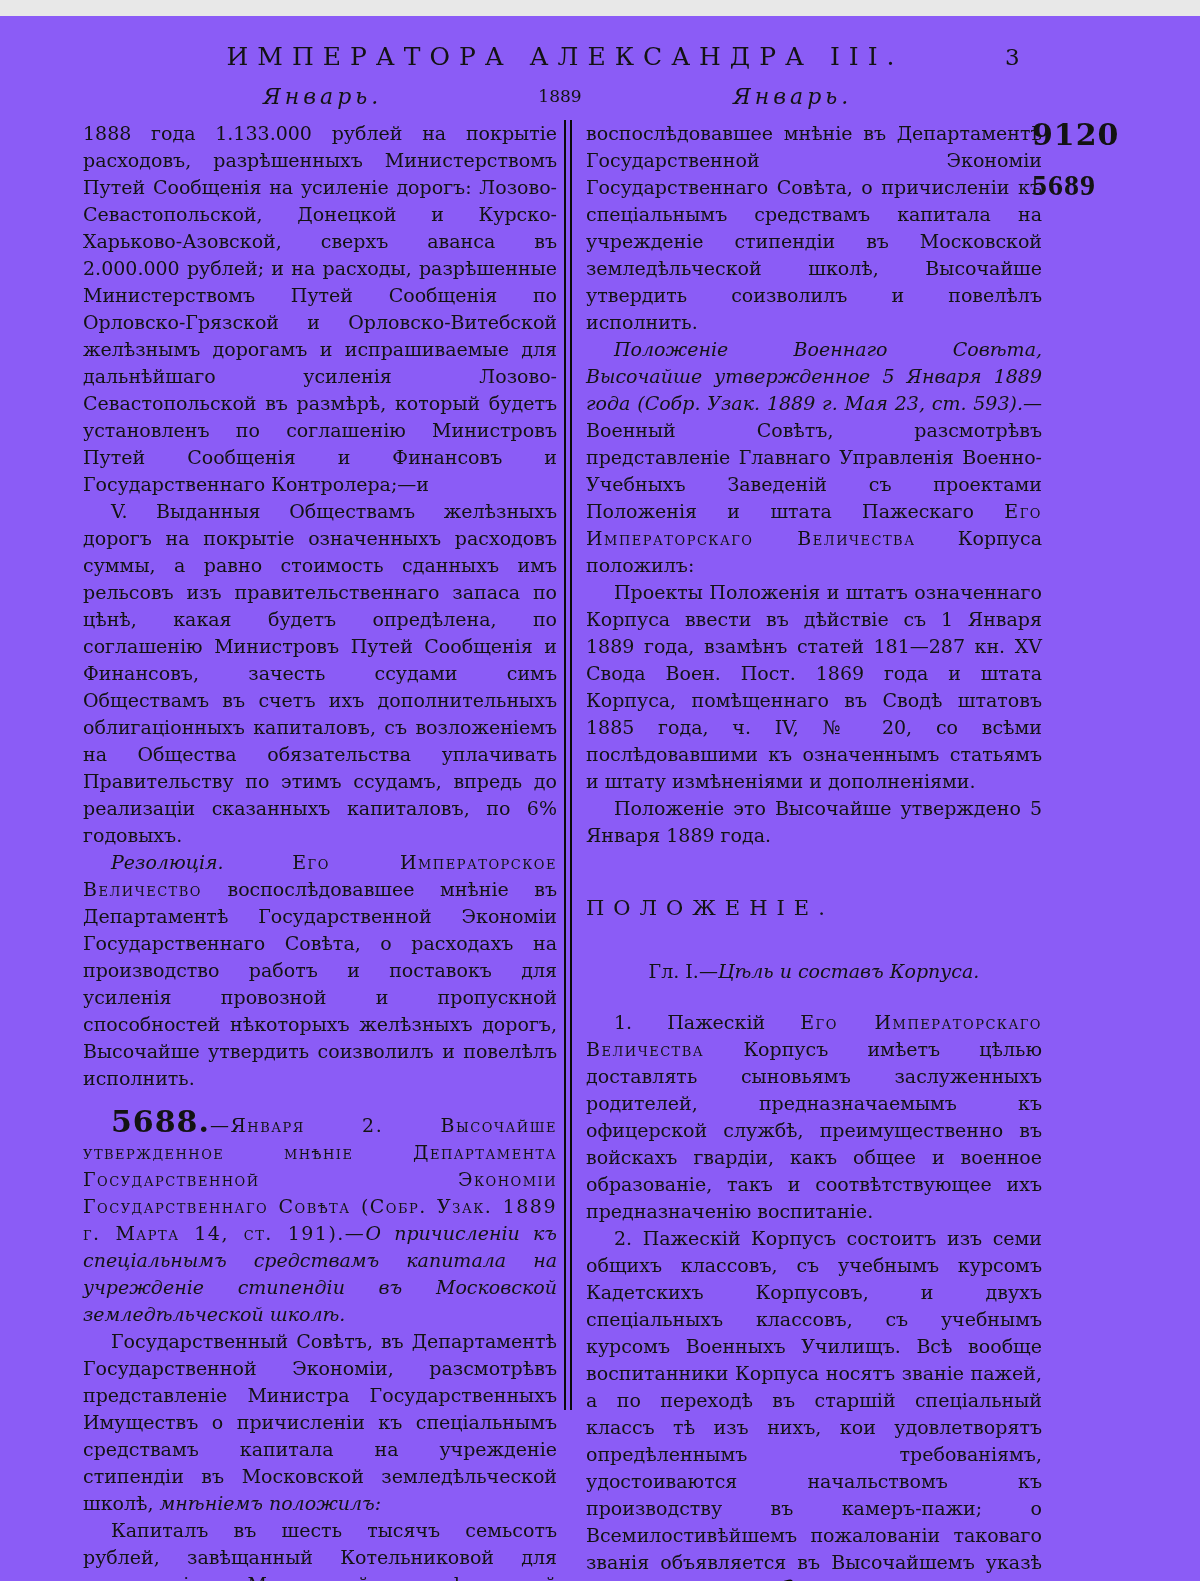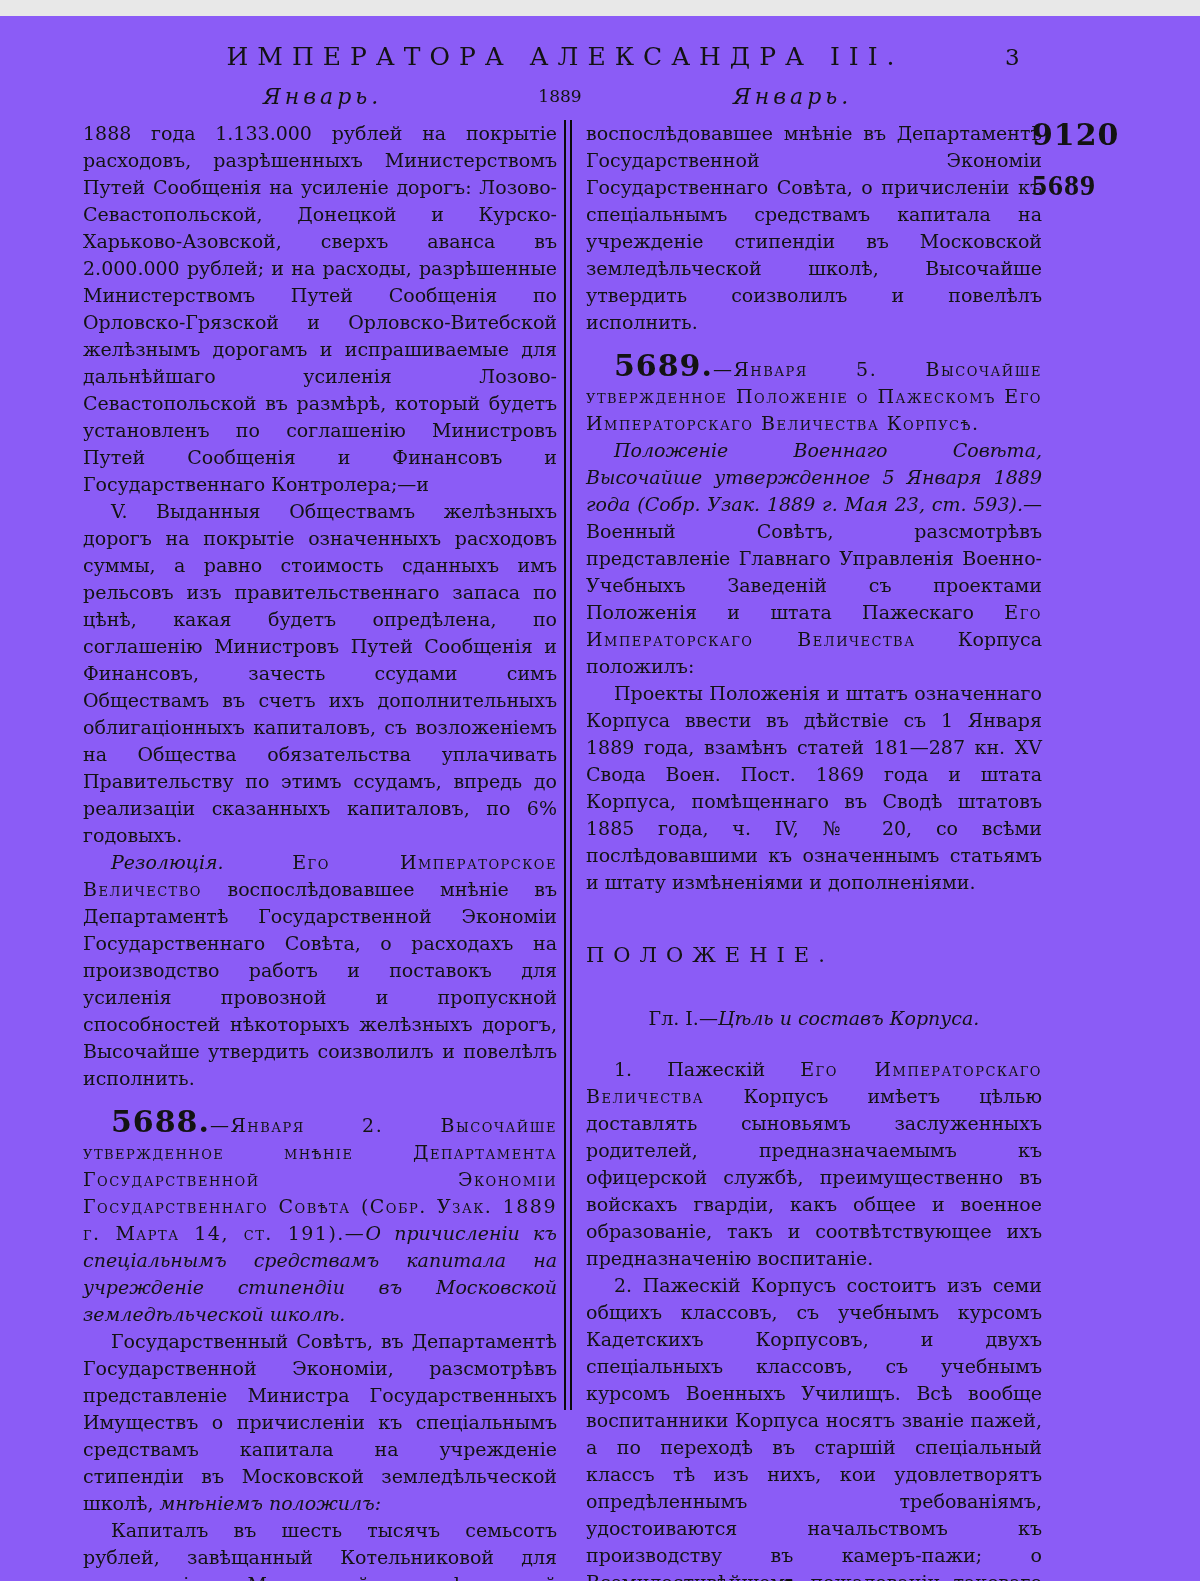--- a/index.html
+++ b/index.html
@@ -132,23 +132,23 @@
         <p class="block indent"><span class="seg-i">Резолюція. </span><span class="seg-sc">Его Императорское Величество</span><span class="seg-p"> воспослѣдовавшее мнѣніе въ Департаментѣ Государственной Экономіи Государственнаго Совѣта, о расходахъ на производство работъ и поставокъ для усиленія провозной и пропускной способностей нѣкоторыхъ желѣзныхъ дорогъ, Высочайше утвердить соизволилъ и повелѣлъ исполнить.</span></p>
         <p class="block indent article-head"><span class="seg-num">5688.</span><span class="seg-sc">—Января 2. Высочайше утвержденное мнѣніе Департамента Государственной Экономіи Государственнаго Совѣта (Собр. Узак. 1889 г. Марта 14, ст. 191).—</span><span class="seg-i">О причисленіи къ спеціальнымъ средствамъ капитала на учрежденіе стипендіи въ Московской земледѣльческой школѣ.</span></p>
         <p class="block indent"><span class="seg-p">Государственный Совѣтъ, въ Департаментѣ Государственной Экономіи, разсмотрѣвъ представленіе Министра Государственныхъ Имуществъ о причисленіи къ спеціальнымъ средствамъ капитала на учрежденіе стипендіи въ Московской земледѣльческой школѣ, </span><span class="seg-i">мнѣніемъ положилъ:</span></p>
         <p class="block indent"><span class="seg-p">Капиталъ въ шесть тысячъ семьсотъ рублей, завѣщанный Котельниковой для учрежденія въ Московской земледѣльческой школѣ одной стипендіи ея имени—причислить къ спеціальнымъ средствамъ Министерства Государственныхъ Имуществъ.</span></p>
       </div>
 
     <div class="divider"></div>
 
     <div class="col-right">
         <p class="block cont"><span class="seg-p">воспослѣдовавшее мнѣніе въ Департаментѣ Государственной Экономіи Государственнаго Совѣта, о причисленіи къ спеціальнымъ средствамъ капитала на учрежденіе стипендіи въ Московской земледѣльческой школѣ, Высочайше утвердить соизволилъ и повелѣлъ исполнить.</span></p>
-        <p class="block indent article-head"><span class="seg-num">5689.</span><span class="seg-sc">—Января 5. Высочайше утвержденное Положеніе о Пажескомъ Его Императорскаго Величества Корпусѣ.</span></p>
         <p class="block indent"><span class="seg-i">Положеніе Военнаго Совѣта, Высочайше утвержденное 5 Января 1889 года (Собр. Узак. 1889 г. Мая 23, ст. 593).</span><span class="seg-p">—Военный Совѣтъ, разсмотрѣвъ представленіе Главнаго Управленія Военно-Учебныхъ Заведеній съ проектами Положенія и штата Пажескаго </span><span class="seg-sc">Его Императорскаго Величества</span><span class="seg-p"> Корпуса положилъ:</span></p>
         <p class="block indent"><span class="seg-p">Проекты Положенія и штатъ означеннаго Корпуса ввести въ дѣйствіе съ 1 Января 1889 года, взамѣнъ статей 181—287 кн. XV Свода Воен. Пост. 1869 года и штата Корпуса, помѣщеннаго въ Сводѣ штатовъ 1885 года, ч. IV, № 20, со всѣми послѣдовавшими къ означеннымъ статьямъ и штату измѣненіями и дополненіями.</span></p>
+        <p class="block indent"><span class="seg-p">Положеніе это Высочайше утверждено 5 Января 1889 года.</span></p>
         <p class="block center-main"><span class="seg-p">ПОЛОЖЕНІЕ.</span></p>
         <p class="block center-sub"><span class="seg-p">Гл. I.—</span><span class="seg-i">Цѣль и составъ Корпуса.</span></p>
         <p class="block indent"><span class="seg-p">1. Пажескій </span><span class="seg-sc">Его Императорскаго Величества</span><span class="seg-p"> Корпусъ имѣетъ цѣлью доставлять сыновьямъ заслуженныхъ родителей, предназначаемымъ къ офицерской службѣ, преимущественно въ войскахъ гвардіи, какъ общее и военное образованіе, такъ и соотвѣтствующее ихъ предназначенію воспитаніе.</span></p>
         <p class="block indent"><span class="seg-p">2. Пажескій Корпусъ состоитъ изъ семи общихъ классовъ, съ учебнымъ курсомъ Кадетскихъ Корпусовъ, и двухъ спеціальныхъ классовъ, съ учебнымъ курсомъ Военныхъ Училищъ. Всѣ вообще воспитанники Корпуса носятъ званіе пажей, а по переходѣ въ старшій спеціальный классъ тѣ изъ нихъ, кои удовлетворятъ опредѣленнымъ требованіямъ, удостоиваются начальствомъ къ производству въ камеръ-пажи; о Всемилостивѣйшемъ пожалованіи таковаго званія объявляется въ Высочайшемъ указѣ на имя Министра Императорскаго Двора.</span></p>
       </div>
   </div>
 
   <div class="ink-speck"></div>
 
 </div>

